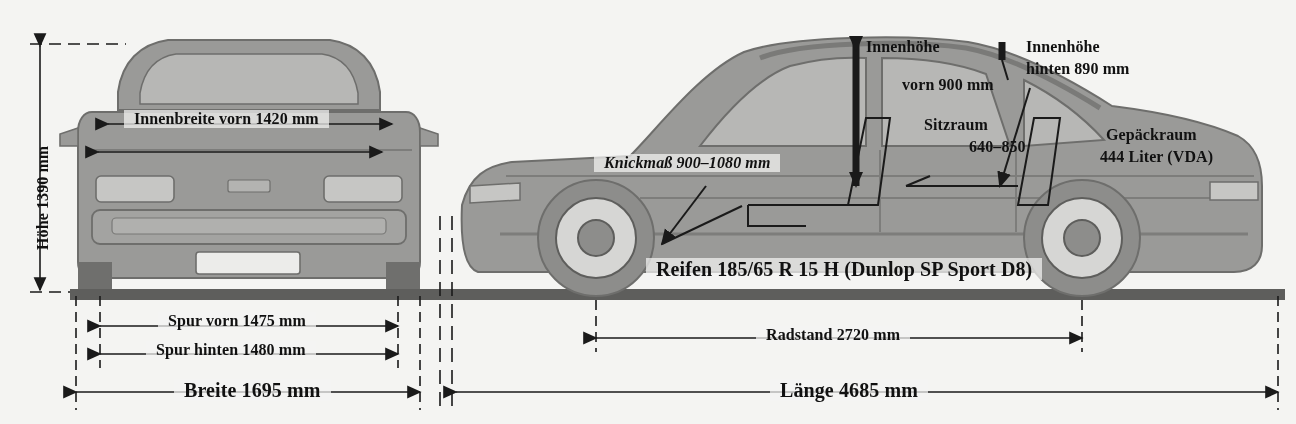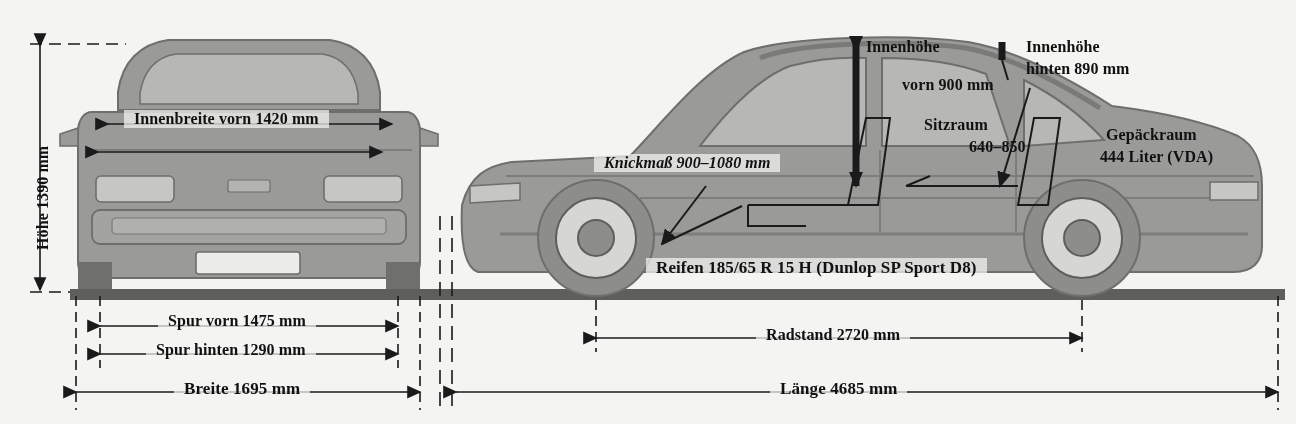--- a/index.html
+++ b/index.html
@@ -25,21 +25,21 @@
   .lbl {
     position: absolute;
     font-family: "Liberation Serif", serif;
     font-weight: bold;
     color: #111111;
     white-space: nowrap;
     line-height: 1.12;
     letter-spacing: 0.1px;
   }
   .lbl.mid   { font-size: 16px; }
-  .lbl.big   { font-size: 17px; }
+  .lbl.big   { font-size: 20px; }
   .lbl.vert {
     transform-origin: left top;
     transform: rotate(-90deg);
   }
   .lbl.shadowbox {
     background: rgba(244,244,242,0.72);
     padding: 0 10px;
   }
 </style>
 </head>
@@ -178,21 +178,21 @@
     </g>
   </svg>
 
   <div class="lbl mid vert" style="left:34px; top:250px;">Höhe 1390 mm</div>
 
   <div class="lbl mid shadowbox" style="left:124px; top:110px;">Innenbreite vorn 1420 mm</div>
 
 
   <div class="lbl mid shadowbox" style="left:158px; top:312px;">Spur vorn 1475 mm</div>
 
-  <div class="lbl mid shadowbox" style="left:146px; top:341px;">Spur hinten 1290 mm</div>
+  <div class="lbl mid shadowbox" style="left:146px; top:341px;">Spur hinten 1480 mm</div>
 
   <div class="lbl big shadowbox" style="left:174px; top:379px;">Breite 1695 mm</div>
 
   <div class="lbl mid" style="left:866px; top:38px;">Innenhöhe</div>
   <div class="lbl mid" style="left:866px; top:76px;margin-left:36px;">vorn 900 mm</div>
 
   <div class="lbl mid" style="left:1026px; top:38px;">Innenhöhe</div>
   <div class="lbl mid" style="left:1026px; top:60px;">hinten 890 mm</div>
 
   <div class="lbl mid" style="left:924px; top:116px;">Sitzraum</div>

